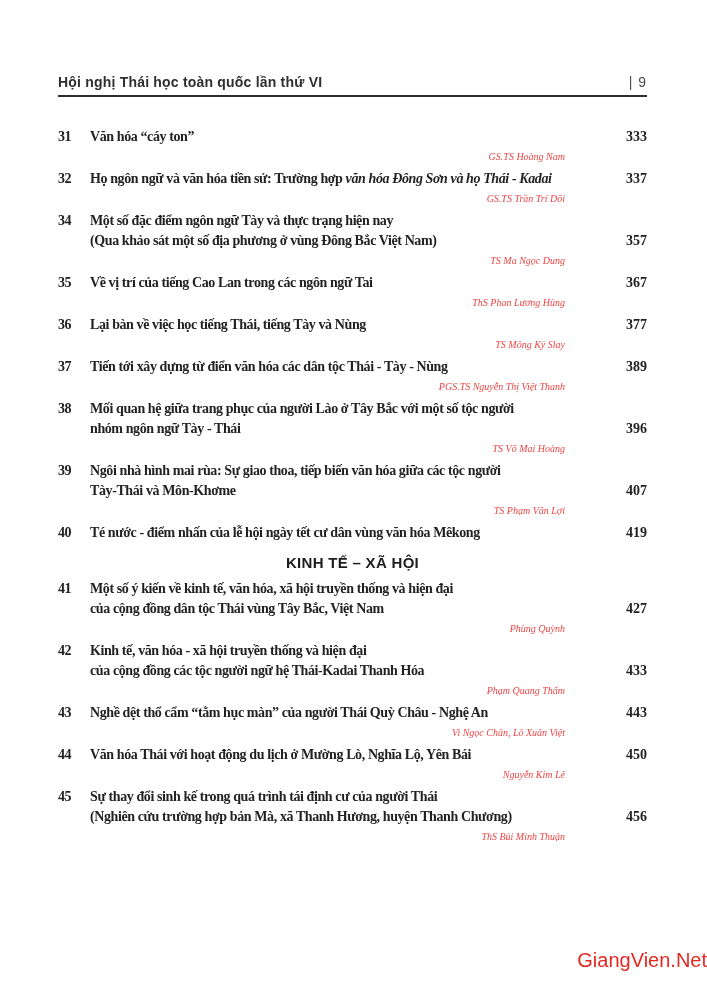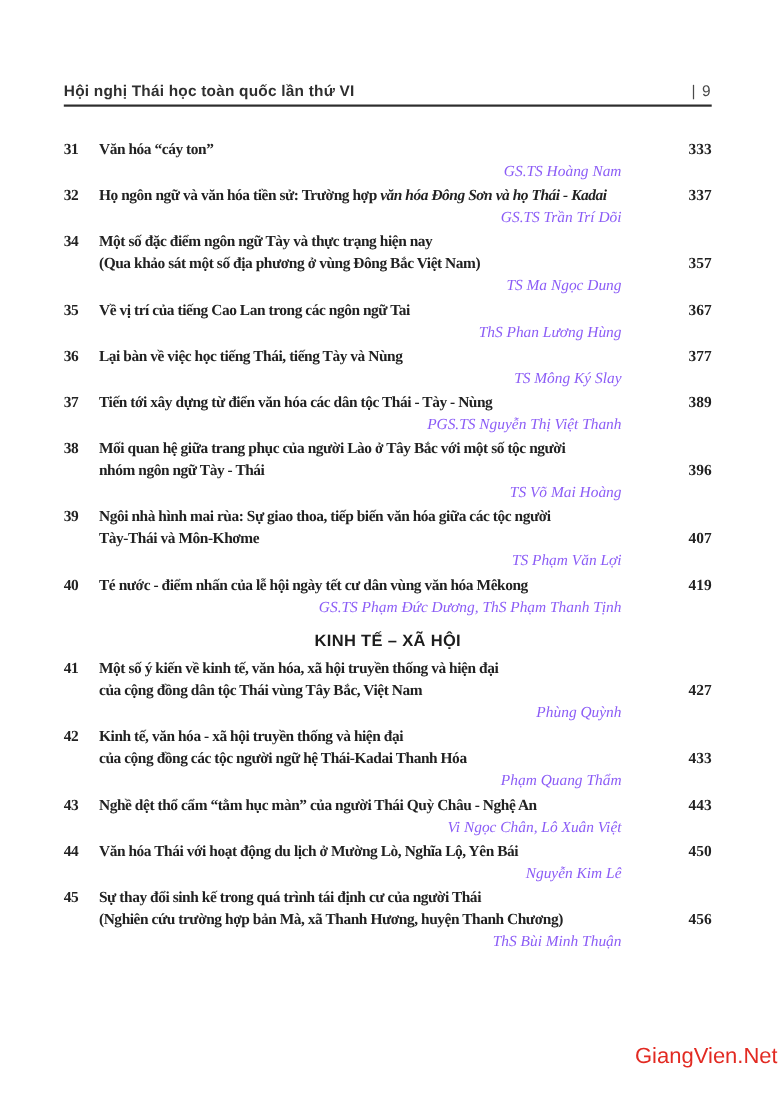--- a/index.html
+++ b/index.html
@@ -23,22 +23,22 @@
   }
   .content { margin:30px 60px 0 58px; }
   .entry { margin-bottom:2px; }
   .row { display:flex; line-height:20px; font-size:14px; font-weight:700; letter-spacing:-0.4px; }
   .num  { flex:none; width:32px; }
   .title { flex:1; padding-right:6px; }
   .title i { font-weight:700; }
   .pageno { flex:none; width:44px; text-align:right; font-weight:700; letter-spacing:0; }
   .author-row {
     display:flex; justify-content:flex-end; padding-right:82px;
-    line-height:20px; font-size:14px; font-style:italic; font-weight:400; letter-spacing:0;
-    color:#8b5cf6;
+    line-height:20px; font-size:10px; font-style:italic; font-weight:400; letter-spacing:0;
+    color:#ef4444;
   }
   .section-heading {
     text-align:center; margin:10px 0 6px; line-height:20px;
     font-family:"Liberation Sans", "DejaVu Sans", sans-serif;
     font-weight:700; font-size:15px; color:#1d1d1d; letter-spacing:0.3px;
   }
   .watermark {
     position:absolute; left:0; right:0; bottom:28px; text-align:right;
     font-family:"Liberation Sans", "DejaVu Sans", sans-serif;
     font-size:20px; font-weight:400; color:#e22a22;
@@ -156,23 +156,20 @@
         <span>TS Phạm Văn Lợi</span>
       </div>
     </div>
 
     <div class="entry">
       <div class="row">
         <span class="num">40</span>
         <span class="title">Té nước - điểm nhấn của lễ hội ngày tết cư dân vùng văn hóa Mêkong</span>
         <span class="pageno">419</span>
       </div>
-      <div class="author-row">
-        <span>GS.TS Phạm Đức Dương, ThS Phạm Thanh Tịnh</span>
-      </div>
     </div>
 
     <div class="section-heading">KINH TẾ – XÃ HỘI</div>
 
     <div class="entry">
       <div class="row">
         <span class="num">41</span>
         <span class="title">Một số ý kiến về kinh tế, văn hóa, xã hội truyền thống và hiện đại</span>
       </div>
       <div class="row">

